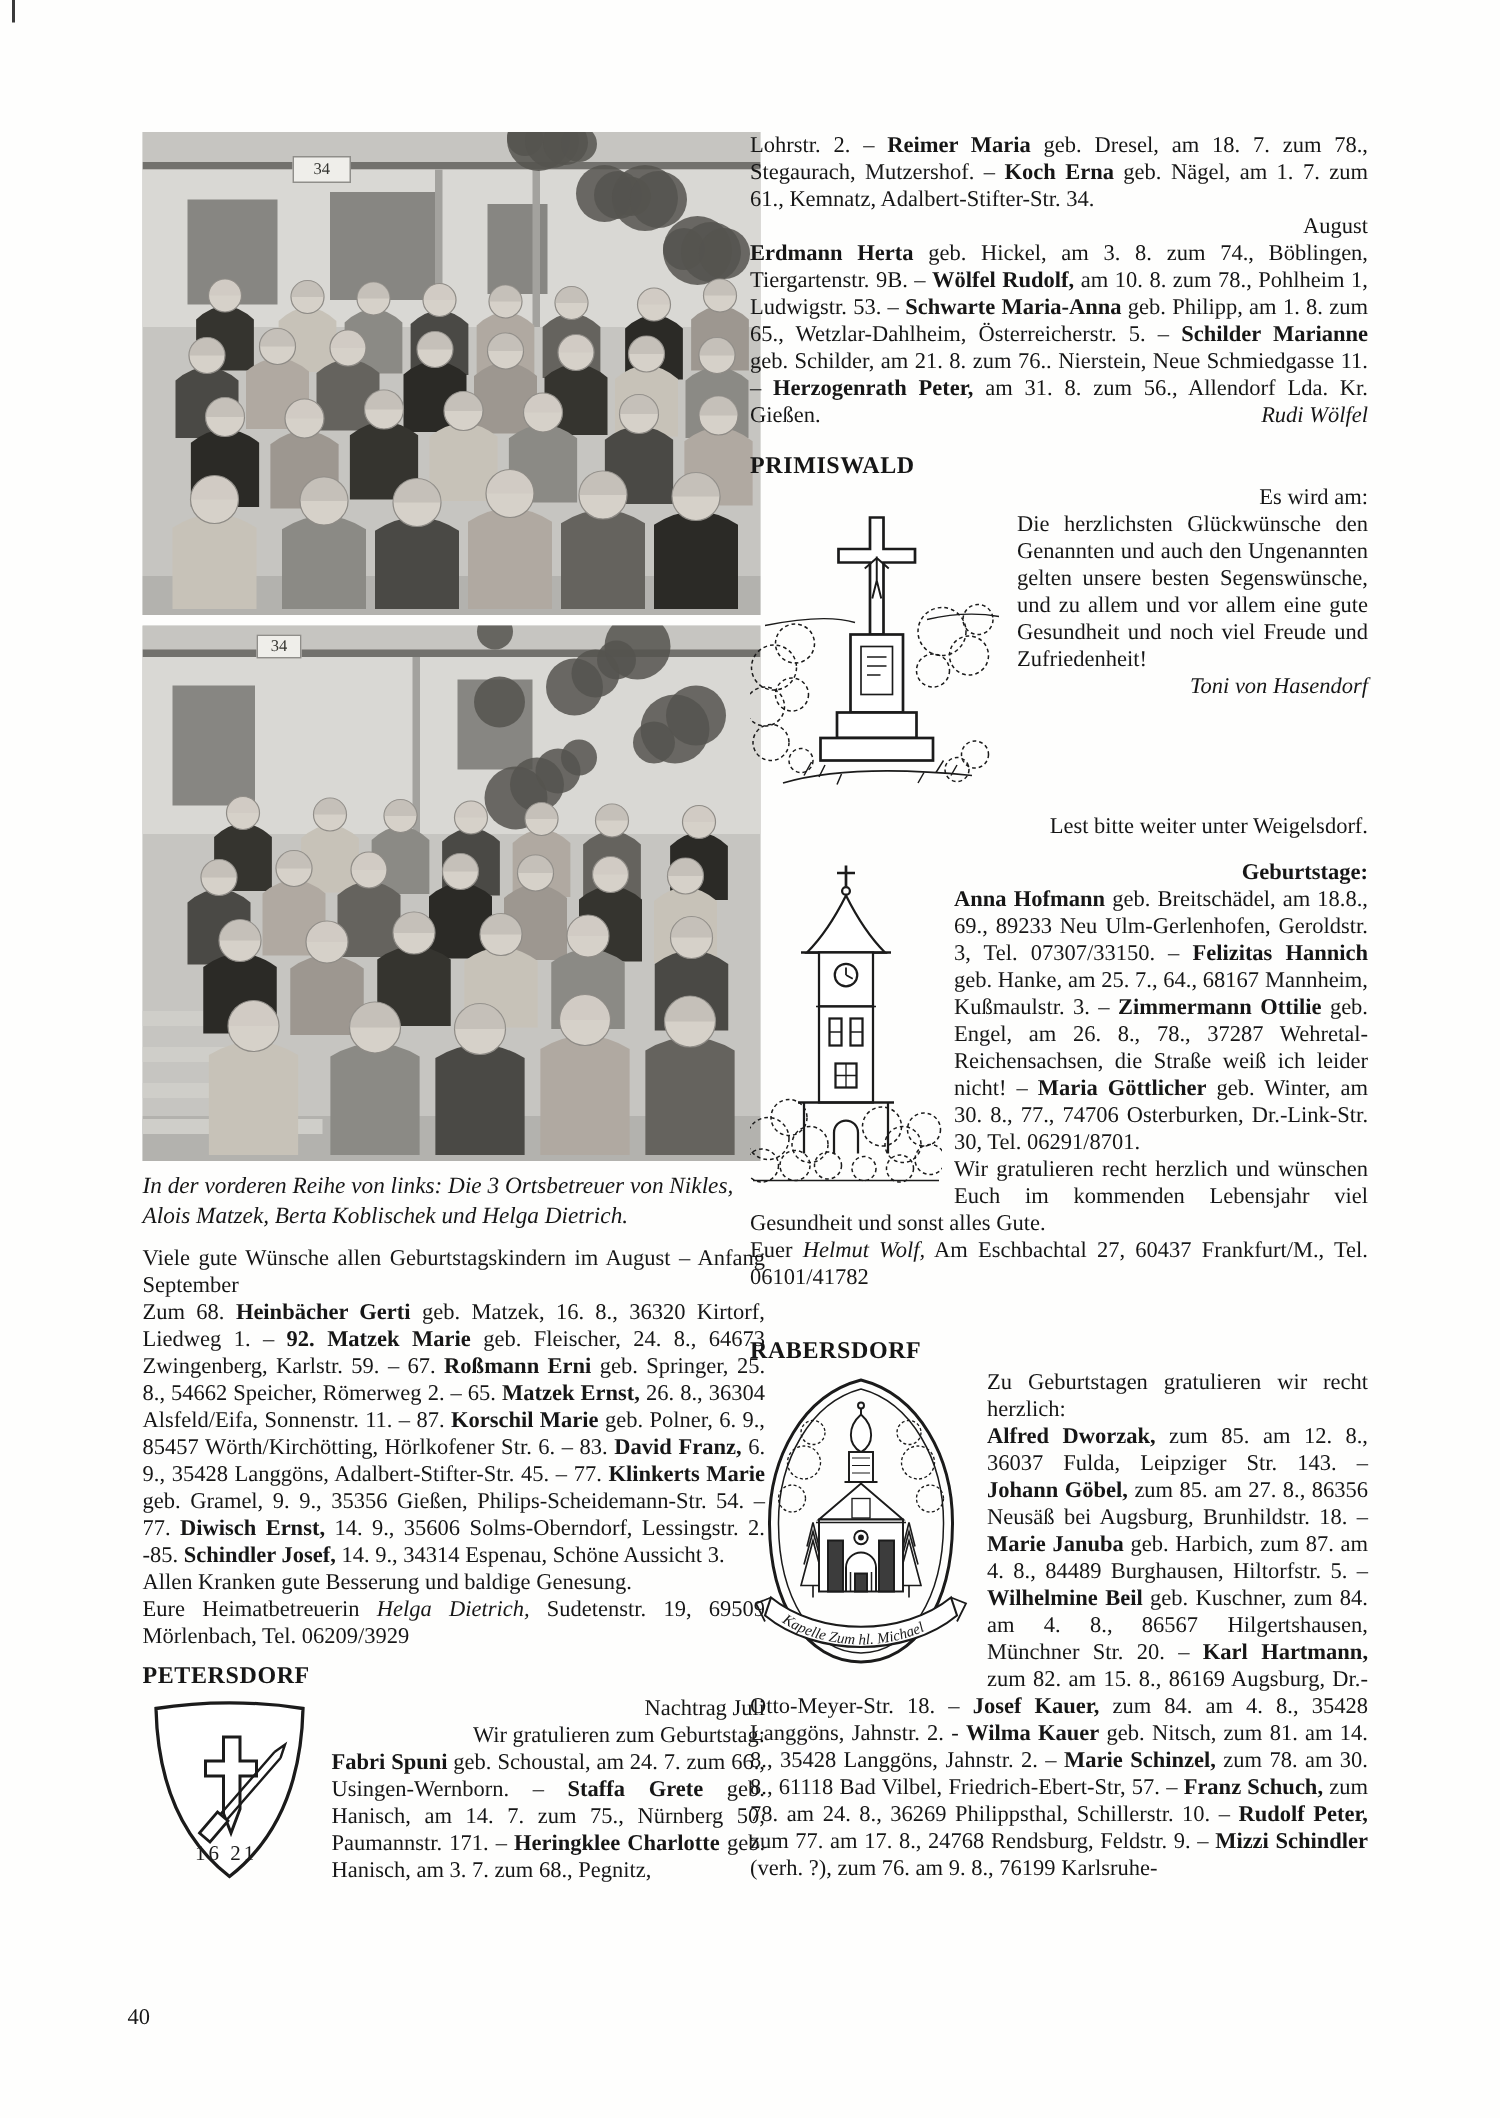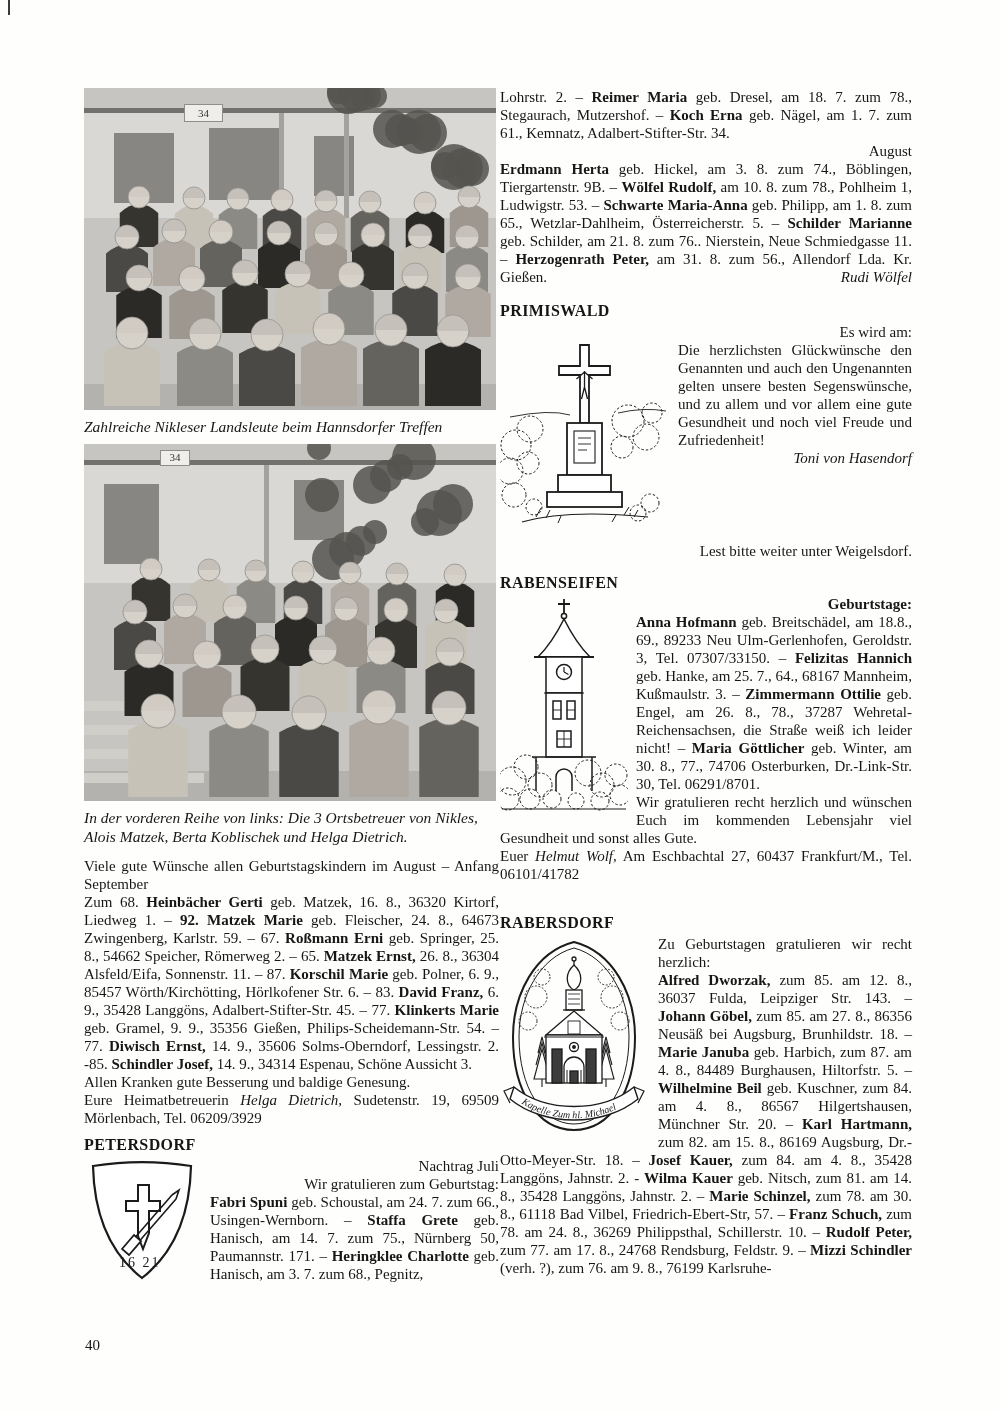--- a/index.html
+++ b/index.html
@@ -12,21 +12,21 @@
   .line{text-align:right;}
   .b{font-weight:700;}
   .i{font-style:italic;margin-top:15px;}
   .sec-title{font-weight:700;font-size:16px;line-height:20px;text-align:left;
              letter-spacing:.4px;margin:0 0 2px 0;}
   .sig{text-align:right;font-style:italic;font-size:15px;line-height:18px;}
   .overlap{margin-top:-18px;}
   .clear{clear:left;}
   .caption{font-style:italic;font-size:15.5px;line-height:19.5px;margin:7px 0 0 0;}
 
-  .col-left{position:absolute;left:84px;top:88px;width:415px;}
+  .col-left{position:absolute;left:95px;top:88px;width:415px;}
   .col-right{position:absolute;left:500px;top:88px;width:412px;}
 
   .photo-wrap{position:relative;width:412px;background:#c6c5c1;}
   .photo-wrap svg{display:block;}
   .photo2-wrap{margin-top:7px;}
   .photo-sign{position:absolute;display:flex;align-items:center;justify-content:center;
               background:#efeeea;border:1px solid #8f8e8a;color:#343430;
               font-size:11px;line-height:1;}
   .sign1{left:100px;top:16px;width:37px;height:16px;}
   .sign2{left:76px;top:6px;width:28px;height:14px;}
@@ -161,21 +161,20 @@
           <path d="M 229 241 A 16 16 0 0 1 261 241" fill="#b4b0a9" opacity="0.15"></path>
           <path d="M 279 318 L 279 260.8 Q 307 242.8 335 260.8 L 335 318 Z" fill="#65635e"></path>
           <circle cx="307" cy="242" r="16" fill="#d6d1c9" stroke="#8e8b86" stroke-width="0.8"></circle>
           <path d="M 291 242 A 16 16 0 0 1 323 242" fill="#b4b0a9" opacity="0.5"></path>
           <path d="M 341 318 L 341 261.8 Q 369 243.8 397 261.8 L 397 318 Z" fill="#2b2a26"></path>
           <circle cx="369" cy="243" r="16" fill="#d6d1c9" stroke="#8e8b86" stroke-width="0.8"></circle>
           <path d="M 353 243 A 16 16 0 0 1 385 243" fill="#b4b0a9" opacity="0.5"></path>
         </svg>
       <div class="photo-sign sign1">34</div>
     </div>
-    <p class="caption">Zahlreiche Nikleser Landsleute beim Hannsdorfer Treffen</p>
 
     <div class="photo-wrap photo2-wrap">
       <svg id="photo2-svg" width="412" height="357" viewBox="0 0 412 357">
           <rect width="412" height="357" fill="#c6c5c1"></rect>
           <rect x="0" y="16" width="412" height="5" fill="#72716d"></rect>
           <rect x="0" y="21" width="412" height="118" fill="#d9d8d4"></rect>
           <rect x="20" y="40" width="55" height="80" fill="#878682"></rect>
           <rect x="210" y="36" width="50" height="60" fill="#878682"></rect>
           <rect x="180" y="21" width="5" height="118" fill="#a3a29e"></rect>
           <circle cx="235" cy="4" r="12" fill="#55544f" opacity="0.85"></circle>
@@ -337,21 +336,20 @@
             <circle cx="138" cy="188" r="8"></circle>
         </g>
       </svg>
       <p class="line">Es wird am:</p>
       <p class="just">Die herzlichsten Glückwünsche den Genannten und auch den Ungenannten gelten unsere besten Segenswünsche, und zu allem und vor allem eine gute Gesundheit und noch viel Freude und Zufriedenheit!</p>
       <div class="sig">Toni von Hasendorf</div>
       <p class="line clear">Lest bitte weiter unter Weigelsdorf.</p>
     </div>
 
     <div class="section" id="sec-rabenseifen">
-      <div class="sec-title">RABENSEIFEN</div>
       <svg class="ill ill-church" viewBox="0 0 128 222">
         <g fill="none" stroke="#1b1b1b" stroke-width="1.5">
           <path d="M64 4 v14 M58 9 h12" stroke-width="1.8"></path>
           <circle cx="64" cy="21" r="2.6"></circle>
           <path d="M64 24 C56 40 48 52 38 62 H90 C80 52 72 40 64 24 Z" fill="#ffffff"></path>
           <path d="M34 62 H94" stroke-width="1.8"></path>
           <rect x="46" y="62" width="36" height="36" fill="#ffffff"></rect>
           <circle cx="64" cy="77" r="7.5"></circle>
           <path d="M64 77 v-5 M64 77 l4.5 2.5" stroke-width="1.2"></path>
           <path d="M44 98 H84" stroke-width="1"></path>

